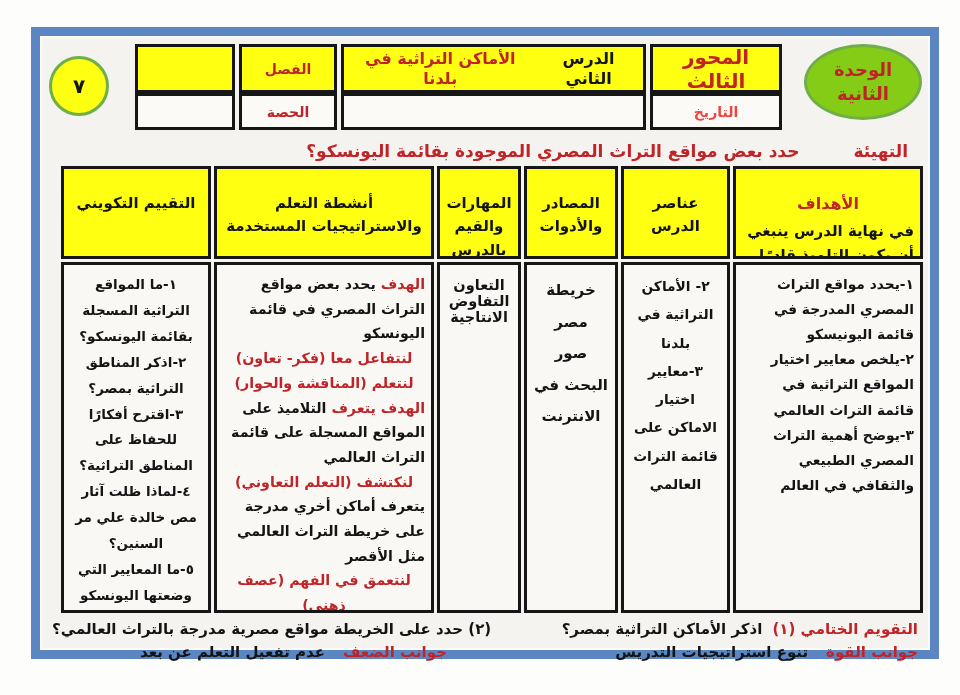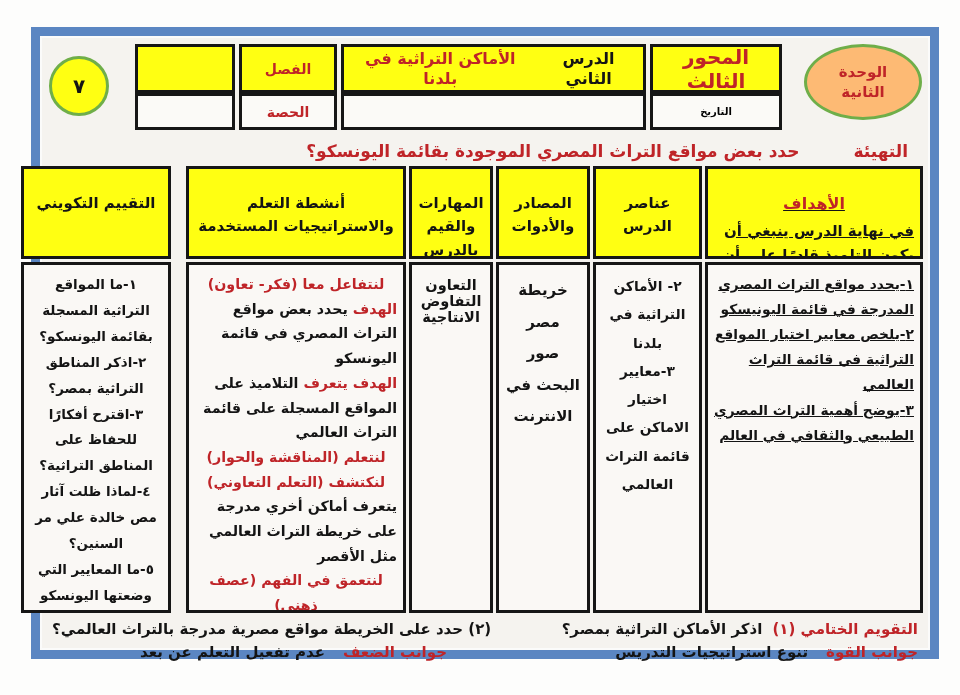--- a/index.html
+++ b/index.html
@@ -16,38 +16,38 @@
     box-shadow:inset 0 0 0 2px #fbfbfa;
     direction:rtl;
   }
   .red{color:#bf2428;}
   .yellow{background:#ffff12;}
 
   
   .header-strip{display:flex;align-items:flex-start;margin:8px 8px 0;height:90px;}
   .unit-oval{
     width:118px;height:76px;box-sizing:border-box;border:3px solid #6fae49;
-    border-radius:50%;background:#fdba74;display:flex;align-items:center;justify-content:center;
-    text-align:center;font-size:15px;color:#bf2428;line-height:1.35;padding:0 16px;
+    border-radius:50%;background:#84cc16;display:flex;align-items:center;justify-content:center;
+    text-align:center;font-size:18px;color:#bf2428;line-height:1.35;padding:0 16px;
     margin-left:22px;flex:none;
   }
   .top-grid{display:flex;gap:4px;flex:none;}
   .tcol{display:flex;flex-direction:column;flex:none;}
   .cell{
     box-sizing:border-box;border:3px solid #161616;
     display:flex;align-items:center;justify-content:center;text-align:center;
   }
   .cell.r1{height:49px;}
   .cell.r2{height:37px;background:#fbfaf7;}
   .col-axis{width:132px;}
   .col-lesson{width:305px;}
   .col-semester{width:98px;}
   .col-blank{width:100px;}
   .axis-label{font-size:20px;color:#bf2428;}
-  .date-label{font-size:10px;color:#000000;}
+  .date-label{font-size:14px;color:#ef4444;}
   .lesson-title{font-size:16px;line-height:1.2;padding:0 4px;}
   .semester-label,.period-label{font-size:14px;color:#bf2428;}
   .page-circle{
     width:60px;height:60px;box-sizing:border-box;border-radius:50%;
     border:3px solid #6fae49;background:#ffff12;
     display:flex;align-items:center;justify-content:center;
     font-size:20px;color:#141414;margin:12px 26px 0 0;flex:none;
   }
 
   
@@ -61,22 +61,22 @@
   .lt-head{
     box-sizing:border-box;border:3px solid #161616;background:#ffff12;
     height:93px;padding:23px 6px;text-align:center;font-size:15px;line-height:1.55;
     display:flex;flex-direction:column;align-items:center;justify-content:flex-start;
     overflow:hidden;
   }
   .lt-body{
     box-sizing:border-box;border:3px solid #161616;background:#faf8f5;
     flex:1;padding:7px 6px;overflow:hidden;
   }
-  .w-obj{width:218px;text-decoration:underline;} .w-elem{width:109px;} .w-res{width:94px;}
-  .w-skill{width:84px;} .w-act{width:220px;margin-left:12px;} .w-assess{width:150px;}
+  .w-obj{width:190px;} .w-elem{width:109px;} .w-res{width:94px;}
+  .w-skill{width:84px;} .w-act{width:220px;} .w-assess{width:150px;}
 
   .obj-head-title{font-size:16px;color:#bf2428;}
   .obj-head-sub{font-size:15px;color:#141414;text-align:right;width:100%;line-height:1.6;margin-top:2px;}
   .obj-line{font-size:13.8px;line-height:1.82;text-align:right;}
   .elem-line{font-size:13.8px;line-height:2.05;text-align:center;}
   .res-body{display:flex;flex-direction:column;align-items:center;padding-top:10px;}
   .res-line{font-size:15px;line-height:2.1;text-align:center;}
   .skill-body{display:flex;flex-direction:column;align-items:center;padding-top:12px;}
   .skill-line{font-size:14.5px;text-align:center;}
   .assess-line{font-size:13.5px;line-height:1.92;text-align:center;}
@@ -165,30 +165,30 @@
       <div class="lt-body skill-body">
         <div class="skill-line">التعاون</div>
         <div class="skill-line">التفاوض</div>
         <div class="skill-line">الانتاجية</div>
       </div>
     </div>
 
     <div class="lt-col w-act">
       <div class="lt-head">أنشطة التعلم والاستراتيجيات المستخدمة</div>
       <div class="lt-body">
-        <div class="act-line strategy">لنتفاعل معا (فكر- تعاون)</div>
         <div class="act-line">
           <span class="red">الهدف</span>
           <span>يحدد بعض مواقع التراث المصري في قائمة اليونسكو</span>
         </div>
+        <div class="act-line strategy">لنتفاعل معا (فكر- تعاون)</div>
+        <div class="act-line strategy">لنتعلم (المناقشة والحوار)</div>
         <div class="act-line">
           <span class="red">الهدف يتعرف</span>
           <span>التلاميذ على المواقع المسجلة على قائمة التراث العالمي</span>
         </div>
-        <div class="act-line strategy">لنتعلم (المناقشة والحوار)</div>
         <div class="act-line strategy">لنكتشف (التعلم التعاوني)</div>
         <div class="act-line">
           <span>يتعرف أماكن أخري مدرجة على خريطة التراث العالمي مثل الأقصر</span>
         </div>
         <div class="act-line strategy">لنتعمق في الفهم (عصف ذهني)</div>
 
       </div>
     </div>
 
     <div class="lt-col w-assess">

